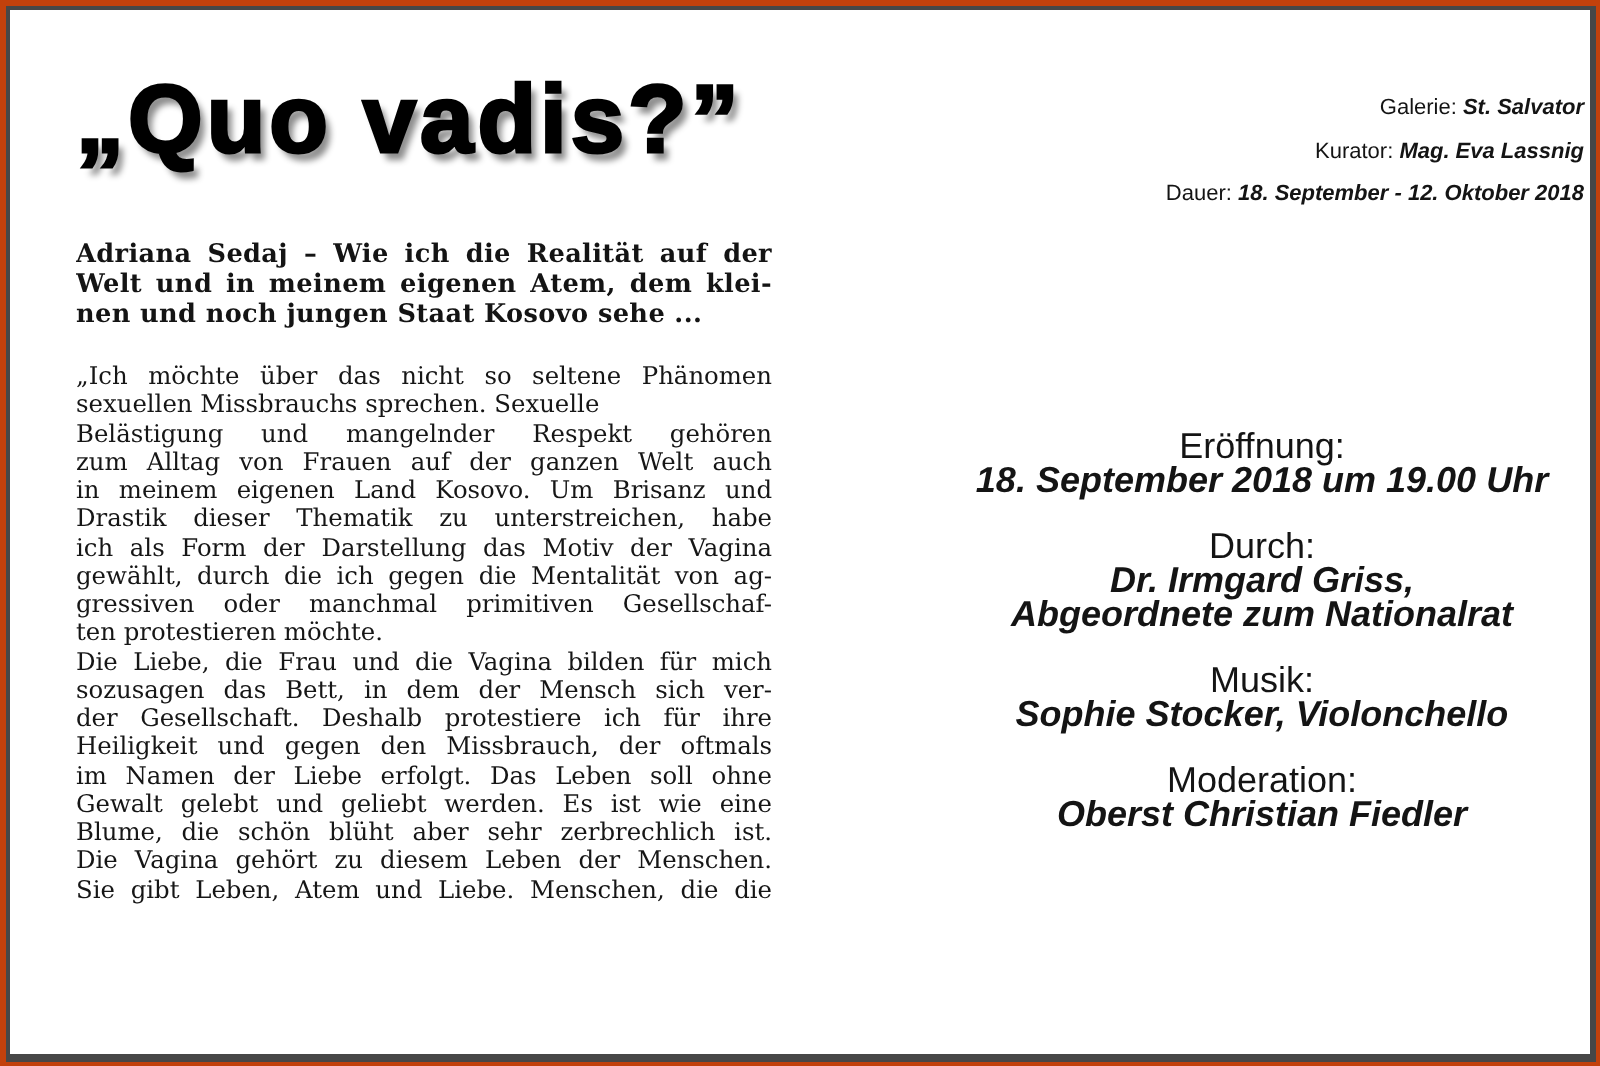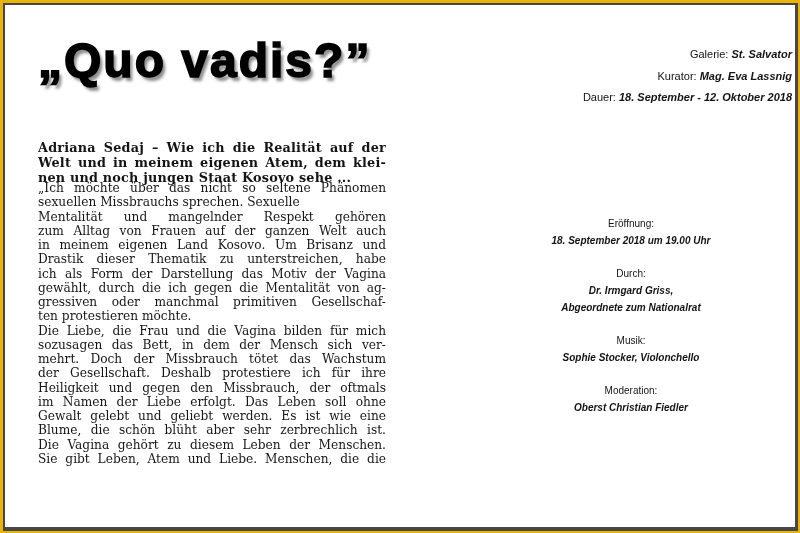--- a/index.html
+++ b/index.html
@@ -2,21 +2,21 @@
 <html lang="de"><head>
 <meta charset="utf-8">
 <style>
   html, body {
     margin: 0; padding: 0;
     width: 800px; height: 533px;
     background: #ffffff;
     overflow: hidden;
     font-family: "Liberation Sans", sans-serif;
   }
-  .canvas { position: relative; width: 800px; height: 533px; background: #eab308; }
+  .canvas { position: relative; width: 800px; height: 533px; background: #c2410c; }
 
   
   .frame {
     position: absolute; left: 3px; top: 3px; right: 2px; bottom: 2px;
     border: 2px solid #474747;
     border-right-width: 3px;
     border-bottom-width: 4px;
     background: #fff;
   }
 
@@ -26,21 +26,21 @@
     font-family: "Liberation Sans", sans-serif;
     font-weight: bold;
     font-size: 48px; line-height: 56px;
     letter-spacing: 2px;
     color: #000;
     -webkit-text-stroke: 1.6px #000;
     text-shadow: 3px 4px 3px #8d8d8d;
     white-space: nowrap;
   }
   .intro {
-    position: absolute; left: 38px; top: 140px; width: 348px;
+    position: absolute; left: 38px; top: 120px; width: 348px;
     font-family: "DejaVu Serif", serif;
     font-weight: bold;
     font-size: 12.8px; line-height: 15.2px;
     letter-spacing: 0.2px;
     color: #141414;
   }
   .bodytext {
     position: absolute; left: 38px; top: 181px; width: 348px;
     font-family: "DejaVu Serif", serif;
     font-size: 12.2px; line-height: 14.25px;
@@ -56,21 +56,21 @@
   
   .info-header {
     position: absolute; left: 462px; top: 44px; width: 330px;
     text-align: right;
     font-size: 11px; line-height: 21.5px;
     color: #141414;
   }
   .sections {
     position: absolute; left: 472px; top: 215px; width: 318px;
     text-align: center;
-    font-size: 10px; line-height: 17px;
+    font-size: 18px; line-height: 17px;
     color: #141414;
   }
   .section { margin-bottom: 16px; }
   .lbl { font-weight: normal; font-style: normal; }
   .val { font-weight: bold; font-style: italic; }
 </style>
 </head>
 <body>
 
 <div class="canvas">
@@ -80,31 +80,30 @@
 
   <div class="intro">
       <div class="tl">Adriana Sedaj – Wie ich die Realität auf der</div>
       <div class="tl">Welt und in meinem eigenen Atem, dem klei-</div>
       <div class="tl ragged">nen und noch jungen Staat Kosovo sehe ...</div>
     </div>
 
   <div class="bodytext">
       <div class="tl">„Ich möchte über das nicht so seltene Phänomen</div>
       <div class="tl ragged">sexuellen Missbrauchs sprechen. Sexuelle</div>
-      <div class="tl">Mentalität und mangelnder Respekt gehören</div>
+      <div class="tl">Belästigung und mangelnder Respekt gehören</div>
       <div class="tl">zum Alltag von Frauen auf der ganzen Welt auch</div>
       <div class="tl">in meinem eigenen Land Kosovo. Um Brisanz und</div>
       <div class="tl">Drastik dieser Thematik zu unterstreichen, habe</div>
       <div class="tl">ich als Form der Darstellung das Motiv der Vagina</div>
       <div class="tl">gewählt, durch die ich gegen die Mentalität von ag-</div>
       <div class="tl">gressiven oder manchmal primitiven Gesellschaf-</div>
       <div class="tl ragged">ten protestieren möchte.</div>
       <div class="tl">Die Liebe, die Frau und die Vagina bilden für mich</div>
       <div class="tl">sozusagen das Bett, in dem der Mensch sich ver-</div>
-      <div class="tl">mehrt. Doch der Missbrauch tötet das Wachstum</div>
       <div class="tl">der Gesellschaft. Deshalb protestiere ich für ihre</div>
       <div class="tl">Heiligkeit und gegen den Missbrauch, der oftmals</div>
       <div class="tl">im Namen der Liebe erfolgt. Das Leben soll ohne</div>
       <div class="tl">Gewalt gelebt und geliebt werden. Es ist wie eine</div>
       <div class="tl">Blume, die schön blüht aber sehr zerbrechlich ist.</div>
       <div class="tl">Die Vagina gehört zu diesem Leben der Menschen.</div>
       <div class="tl">Sie gibt Leben, Atem und Liebe. Menschen, die die</div>
     </div>
 
   <div class="info-header">

